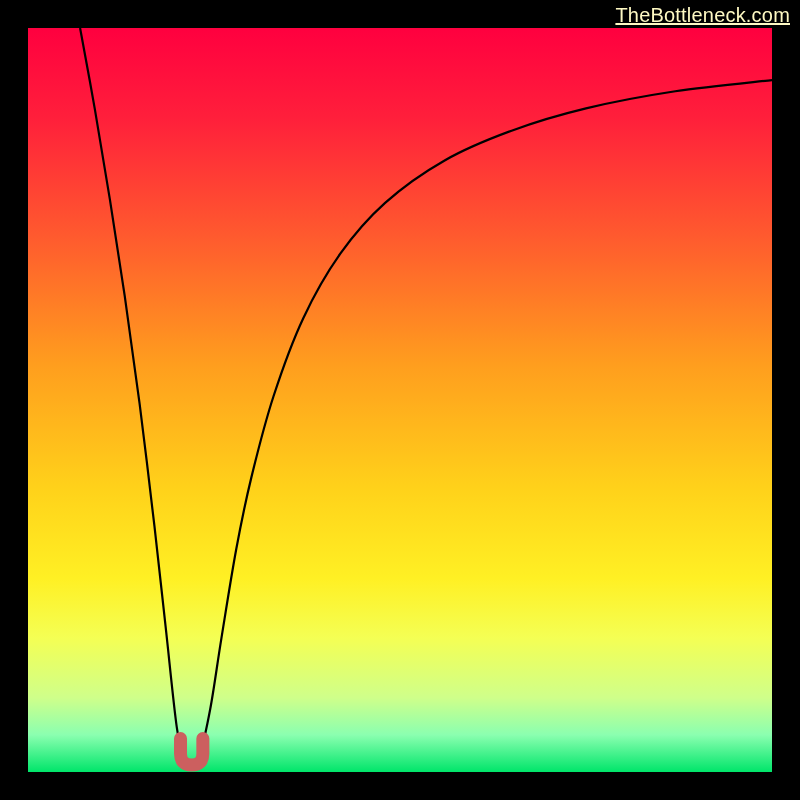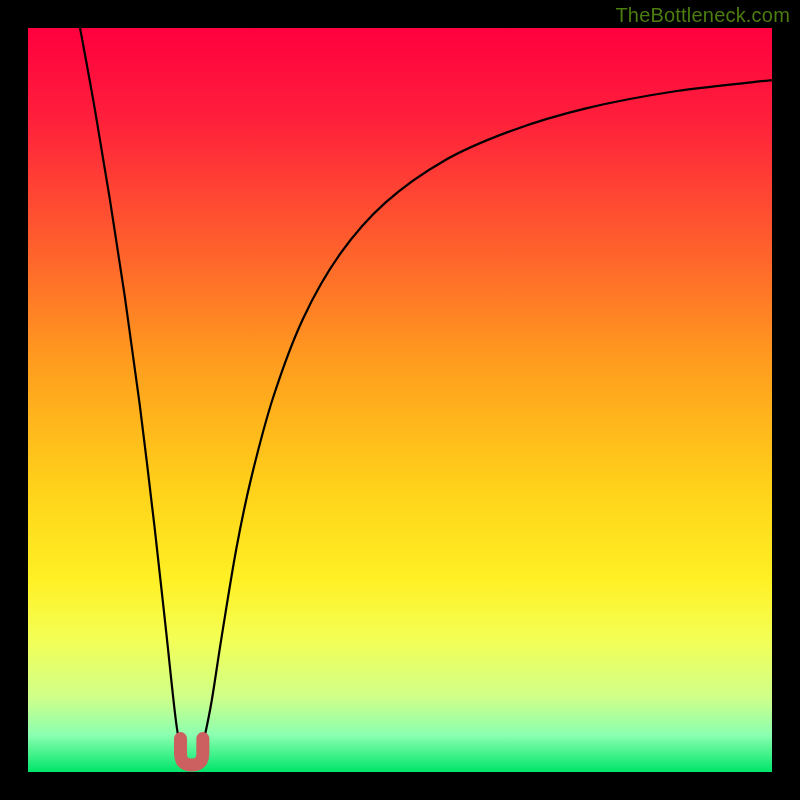--- a/index.html
+++ b/index.html
@@ -14,25 +14,26 @@
   .outer {
     position: relative;
     width: 800px;
     height: 800px;
     background: #000;
   }
   .watermark {
     position: absolute;
     top: 4px;
     right: 10px;
-    color: #4d7c0f;
+    color: #fef9c3;
     font-size: 20px;
     font-weight: 500;
     letter-spacing: 0.2px;
     z-index: 10;
+    text-decoration: underline;
   }
   .plot {
     position: absolute;
     left: 28px;
     top: 28px;
     width: 744px;
     height: 744px;
     overflow: hidden;
   }
   .plot svg {

